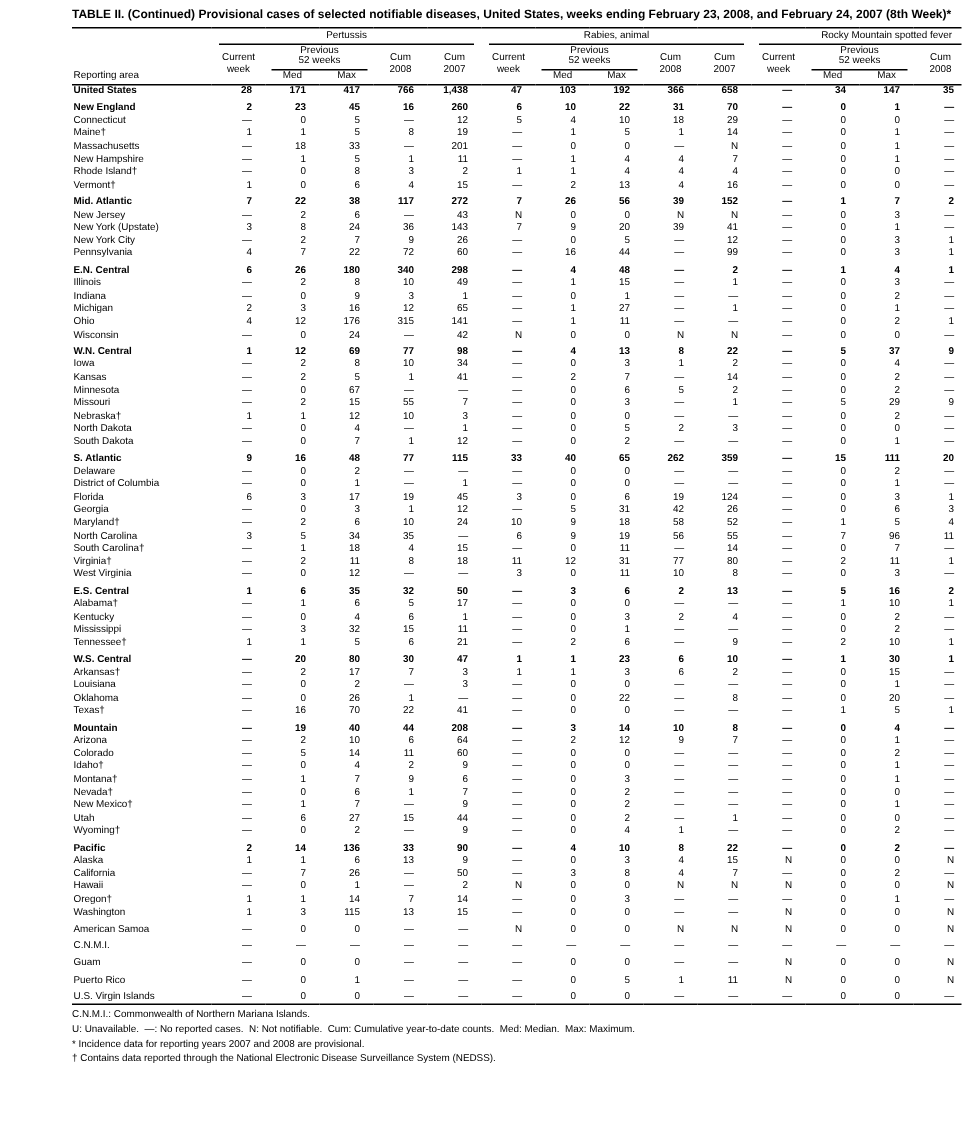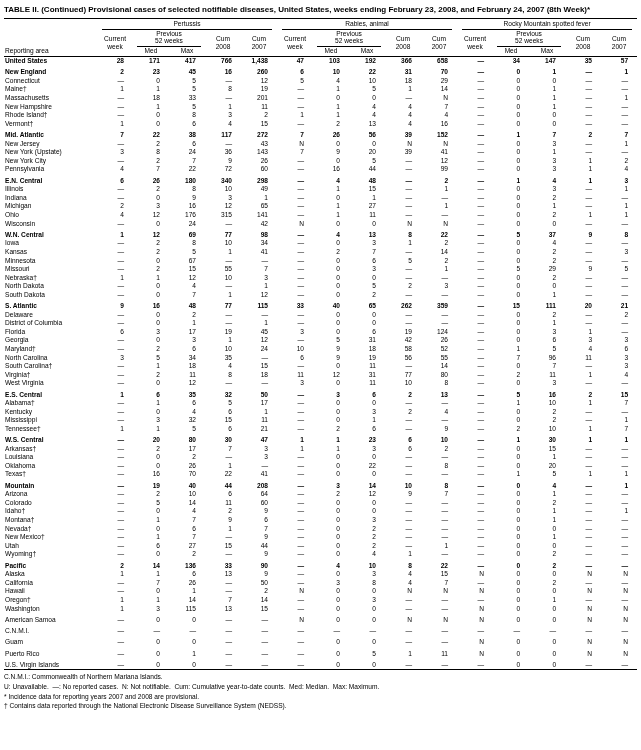--- a/index.html
+++ b/index.html
@@ -1,18 +1,18 @@
 <!DOCTYPE html>
 <html><head>
 <meta charset="utf-8">
 <style>
   * { margin:0; padding:0; box-sizing:border-box; }
   html, body { background:#fff; }
   body { width:641px; height:750px; color:#000; font-family:"Liberation Sans","DejaVu Sans",sans-serif; overflow:hidden; }
-  .page { padding:5px 4px 0 4px; }
+  .page { padding:5px 4px 0 4px;margin-left:44px; }
   .title { font-size:8px; font-weight:bold; line-height:1.3; margin-bottom:3px; width:633px; }
   table { border-collapse:collapse; width:633px; table-layout:fixed; border-top:1.2px solid #000; border-bottom:1.2px solid #000; }
   thead th { font-size:6.6px; font-weight:normal; text-align:center; padding:0; vertical-align:middle; }
   .grp-u { border-bottom:1px solid #000; margin:0 5px; padding:1px 0 1.5px 0; white-space:nowrap; overflow:hidden; }
   .prev-u { border-bottom:1px solid #000; margin:0 4px; padding:0 0 1px 0; white-space:pre-line; line-height:1.15; }
   th.stack { white-space:pre-line; line-height:1.15; vertical-align:middle; }
   th.mm { vertical-align:bottom; padding-bottom:1.5px; }
   th.area-h { text-align:left; vertical-align:bottom; padding-left:1px; padding-bottom:1.5px; }
   thead .hb { border-bottom:1.2px solid #000; }
   tbody td { font-size:6.6px; line-height:1.15; padding:0.5px 0; }

